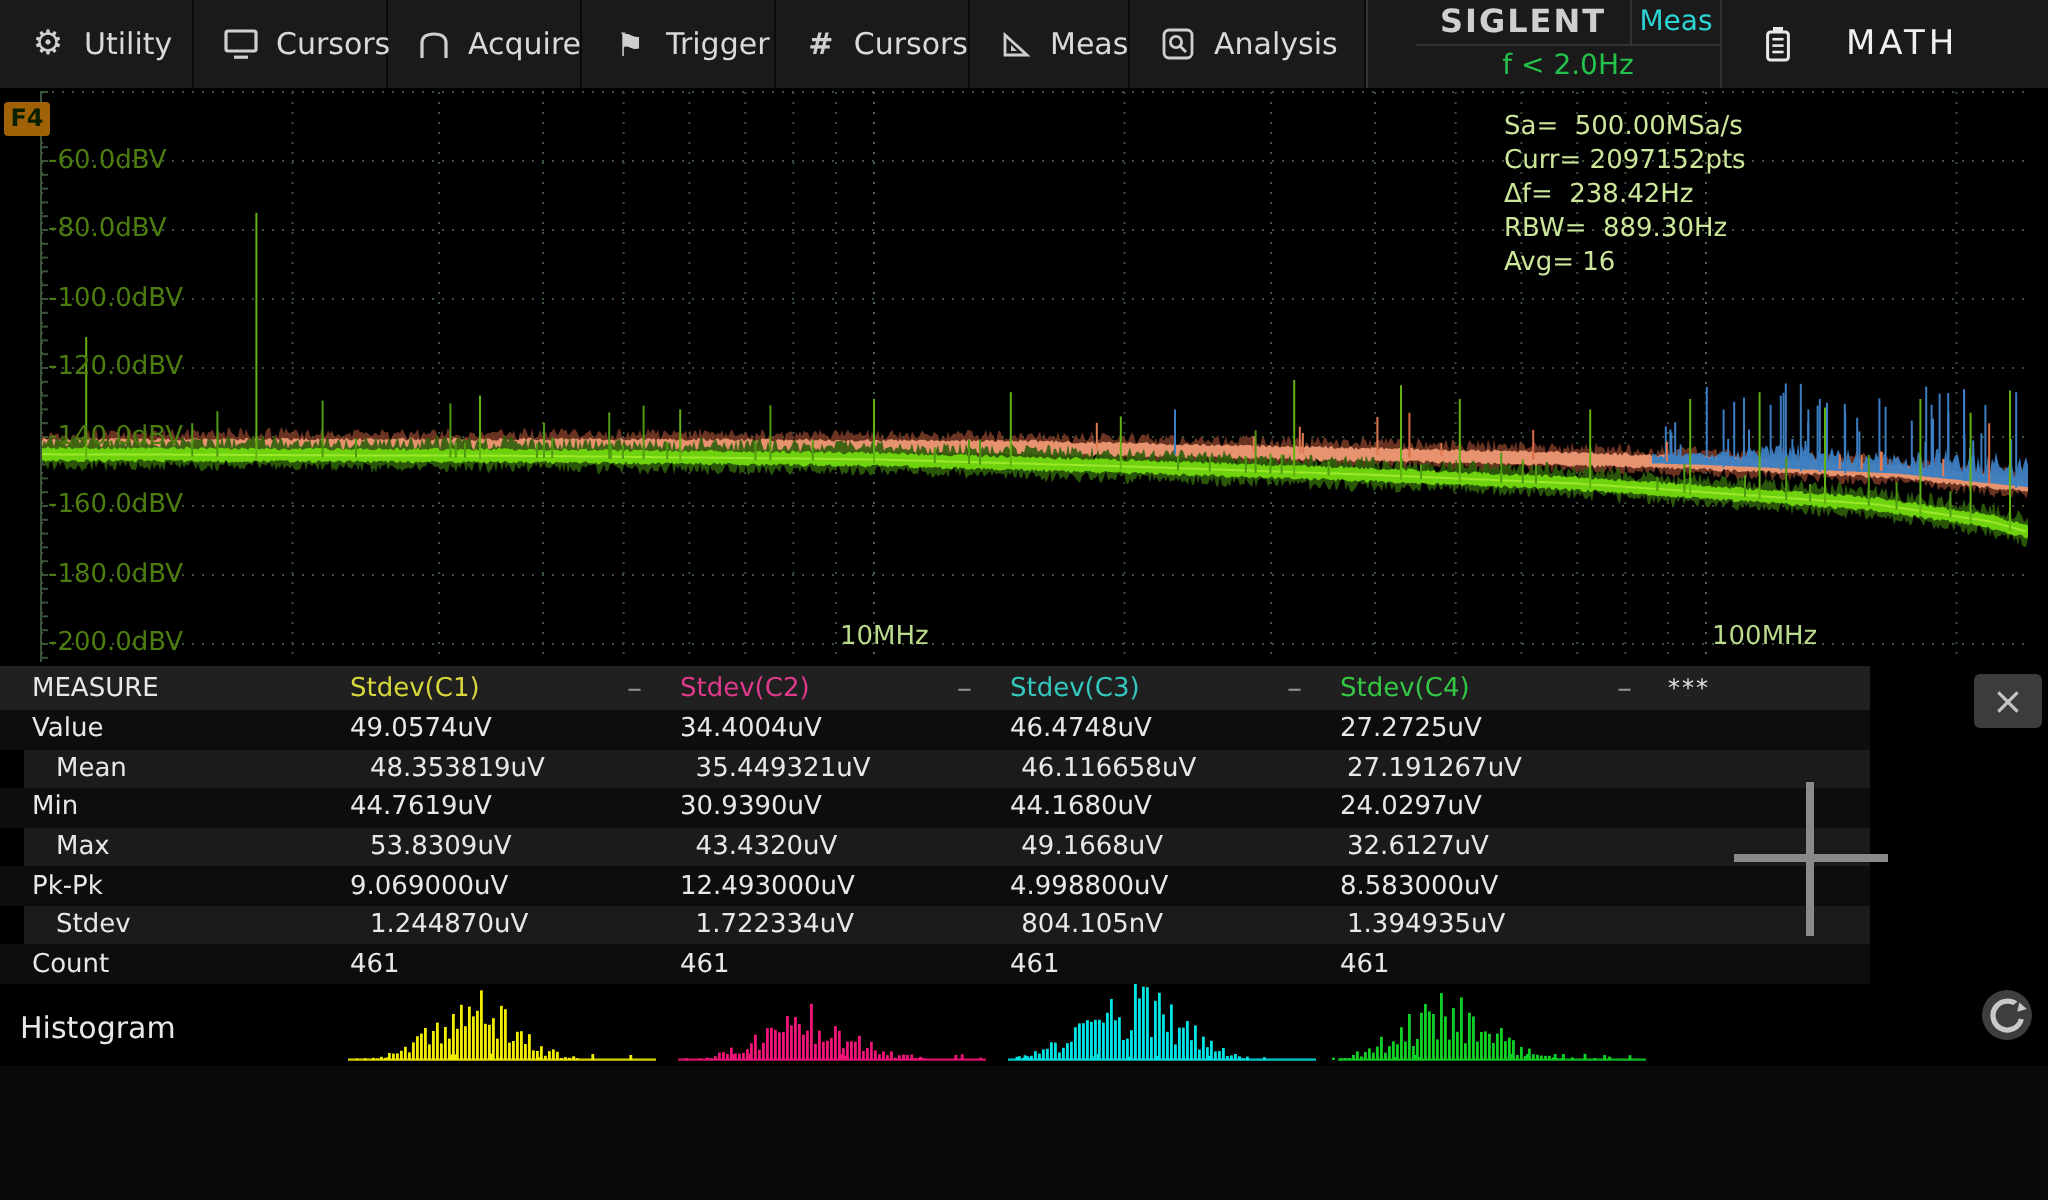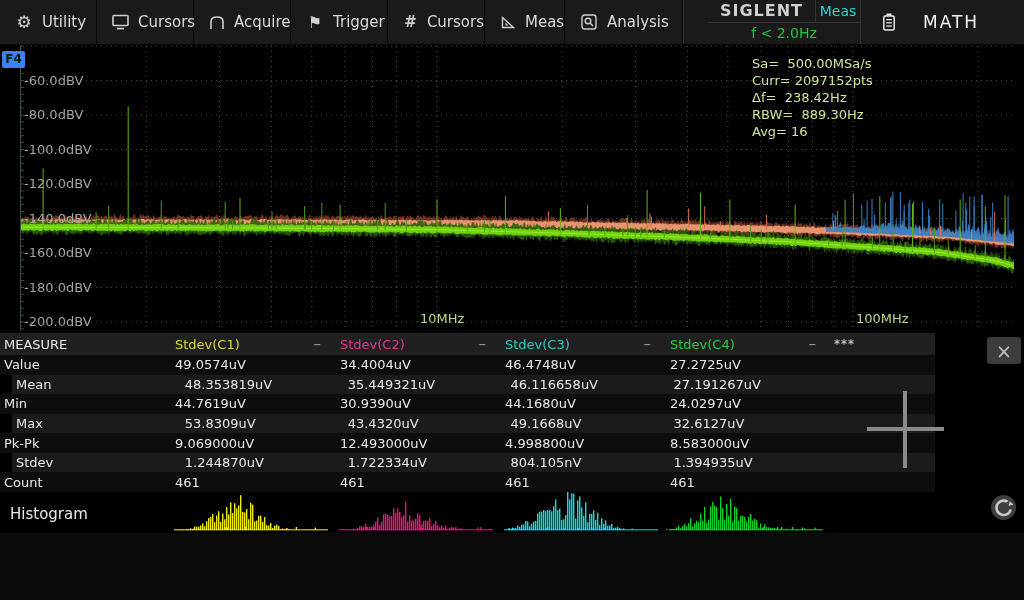--- a/index.html
+++ b/index.html
@@ -13,33 +13,33 @@
   .mi-glyph{font-size:16px;color:#cfcfcf;}
   .menu-item .mi-label{font-size:15px;color:#dadada;}
   #status-cluster{width:178px;border-left:1px solid #333;border-right:1px solid #333;display:flex;flex-direction:column;padding-left:24px;}
   #status-top{flex:1;display:flex;border-bottom:1px solid #333;}
   #brand{width:108px;display:flex;align-items:center;justify-content:center;font-weight:bold;font-size:16px;color:#cfcfcf;letter-spacing:1px;border-right:1px solid #333;}
   #acq-mode{flex:1;display:flex;align-items:center;justify-content:center;color:#2ed3d3;font-size:14px;}
   #trig-freq{flex:1;display:flex;align-items:center;justify-content:center;color:#24c24a;font-size:14px;}
   #math-btn{flex:1;display:flex;align-items:center;justify-content:flex-start;padding-left:22px;gap:28px;}
   #math-label{font-size:17px;color:#f0f0f0;letter-spacing:2px;}
   
-  .ylab{position:absolute;left:24px;color:#a3a3a3;font-size:13px;z-index:3;white-space:nowrap;}
+  .ylab{position:absolute;left:24px;color:#4d7c0f;font-size:13px;z-index:3;white-space:nowrap;}
   .xlab{position:absolute;color:#b9da8b;font-size:13px;z-index:3;white-space:nowrap;}
-  #f4-badge{position:absolute;left:2px;top:51px;width:23px;height:17px;background:#3b82f6;color:#082000;font-size:12px;font-weight:bold;text-align:center;line-height:17px;border-radius:2px;z-index:3;}
+  #f4-badge{position:absolute;left:2px;top:51px;width:23px;height:17px;background:#a16207;color:#082000;font-size:12px;font-weight:bold;text-align:center;line-height:17px;border-radius:2px;z-index:3;}
   #fft-info{position:absolute;left:752px;top:55px;z-index:3;}
   #fft-info div{color:#cde79a;font-size:13px;line-height:17px;white-space:pre;}
   
   #measure-section{position:absolute;left:0;top:333px;width:1024px;height:159px;background:#000;z-index:4;}
   #measure-table{position:absolute;left:0;top:0;width:935px;height:159px;display:flex;flex-direction:column;}
   .m-hrow{height:22px;display:flex;background:#202020;align-items:center;}
   .m-row{flex:1;display:flex;align-items:center;}
   .m-row.even{background:#0d0d0d;}
   .m-row.odd{background:#1b1b1b;margin-left:12px;}
-  .mc-label{width:170px;padding-left:4px;color:#e8e8e8;font-size:13px;}
+  .mc-label{width:170px;padding-left:16px;color:#e8e8e8;font-size:13px;}
   .mc-val{width:165px;padding-left:5px;color:#e8e8e8;font-size:13px;display:flex;align-items:center;justify-content:space-between;}
   .mc-extra{width:105px;padding-left:4px;color:#e0e0e0;font-size:12px;letter-spacing:1px;}
   .m-minus{color:#8f8f8f;font-size:15px;padding-right:14px;cursor:default;}
   #measure-close{position:absolute;left:987px;top:4px;width:34px;height:27px;background:#3c3c3c;border-radius:3px;color:#c4c4c4;font-size:19px;display:flex;align-items:center;justify-content:center;cursor:default;}
   #crosshair-h{position:absolute;left:867px;top:94px;width:77px;height:4px;background:#8a8a8a;}
   #crosshair-v{position:absolute;left:903px;top:58px;width:4px;height:77px;background:#8a8a8a;}
   
   #hist-label{position:absolute;left:10px;top:505px;color:#e8e8e8;font-size:15px;z-index:4;}
   #rotate-icon{position:absolute;left:989px;top:493px;width:29px;height:29px;z-index:4;}
   

